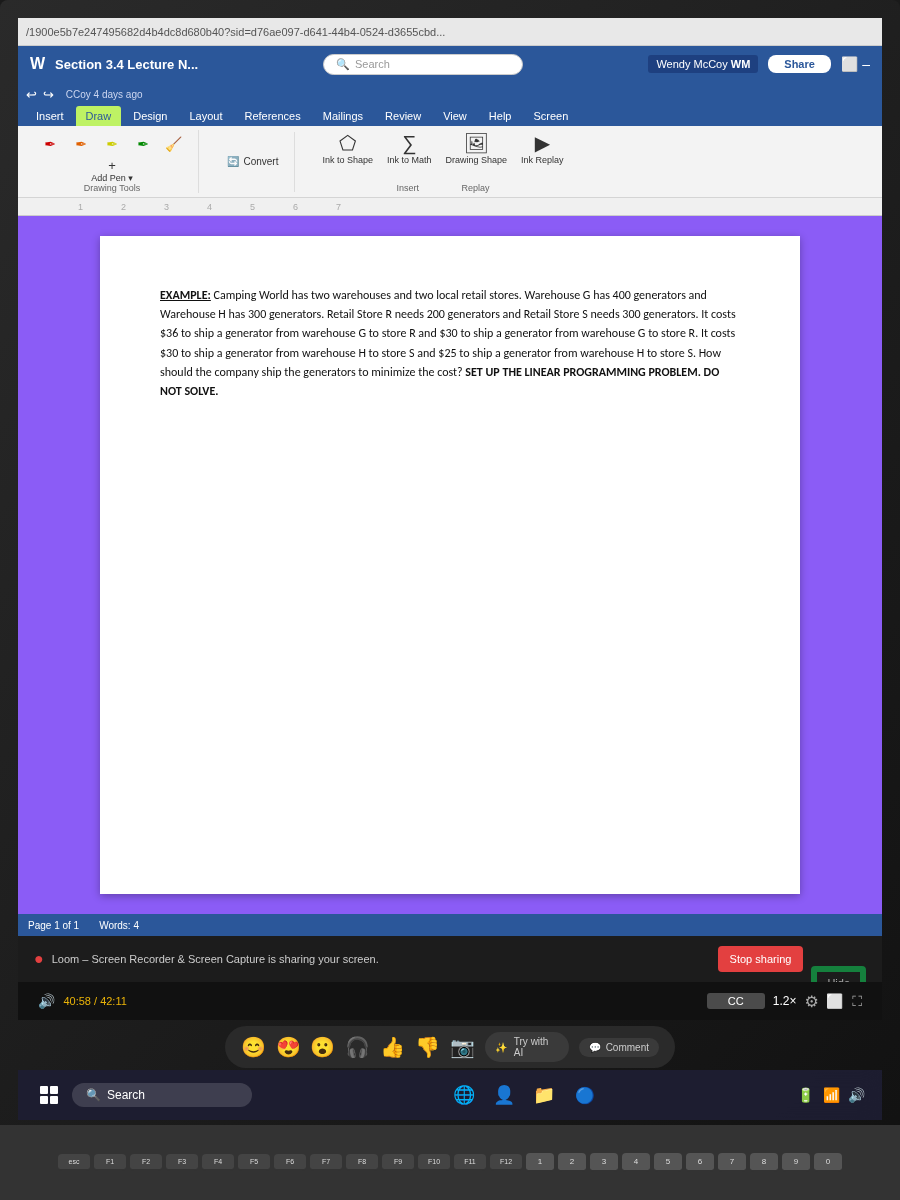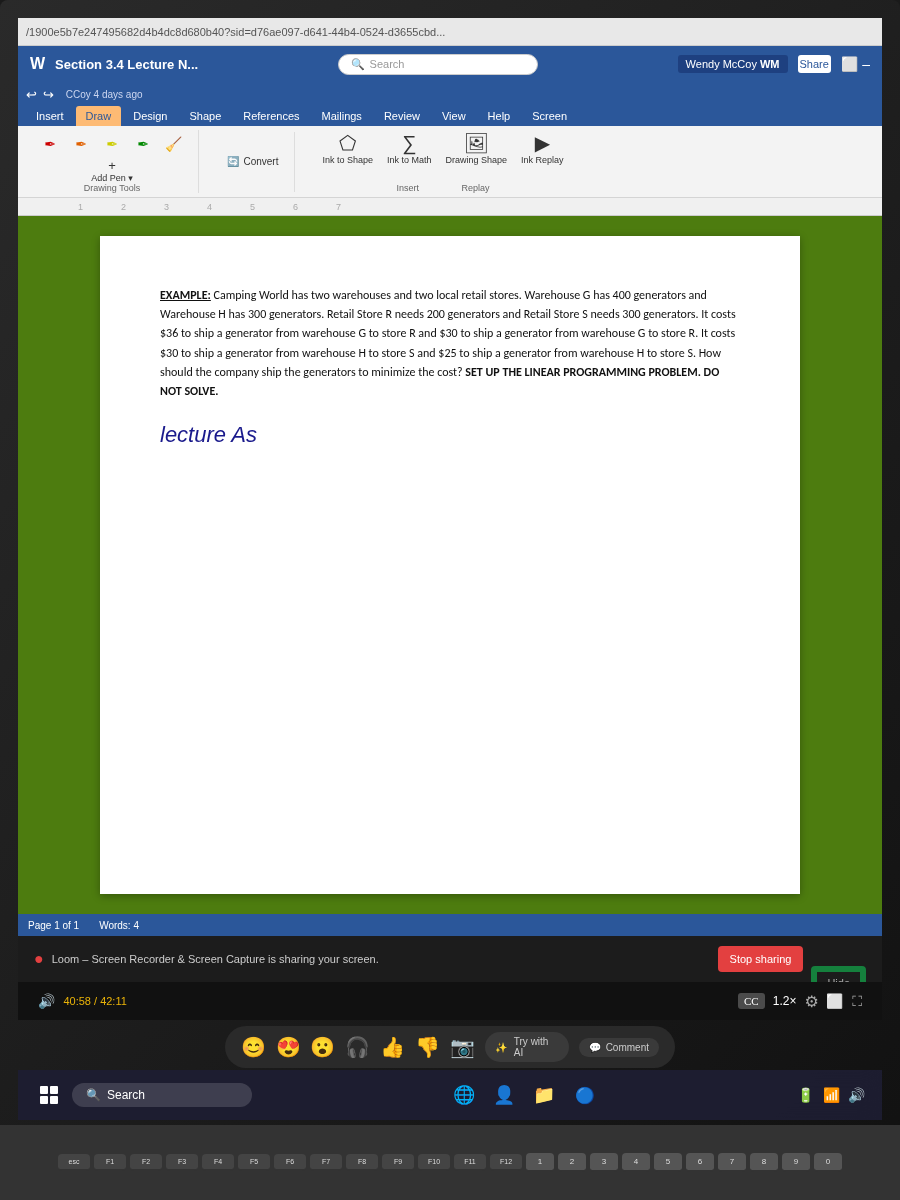--- a/index.html
+++ b/index.html
@@ -85,25 +85,25 @@
       background: #1e4080;
       padding: 3px 8px;
       border-radius: 3px;
       font-size: 11px;
     }
 
     .share-btn {
       background: white;
       color: #2b579a;
       border: none;
-      padding: 3px 2px;
-      border-radius: 3px;
-      font-size: 11px;
-      cursor: pointer;
-      font-weight: 400;
+      padding: 3px 16px;
+      border-radius: 8px;
+      font-size: 11px;
+      cursor: pointer;
+      font-weight: 700;
     }
 
     
     .quick-access {
       background: #2b579a;
       height: 24px;
       display: flex;
       align-items: center;
       padding: 0 8px;
       gap: 6px;
@@ -131,21 +131,21 @@
 
     .ribbon-tab {
       color: white;
       font-size: 11px;
       padding: 4px 10px;
       cursor: pointer;
       border-radius: 3px 3px 0 0;
     }
 
     .ribbon-tab.active {
-      background: #fdba74;
+      background: #bef264;
       color: #2b579a;
     }
 
     .ribbon-content {
       background: #f3f3f3;
       border-bottom: 1px solid #d4d4d4;
       padding: 4px 8px;
       display: flex;
       align-items: center;
       gap: 12px;
@@ -220,21 +220,21 @@
       align-items: center;
       justify-content: center;
       cursor: pointer;
       border-radius: 3px;
       font-size: 14px;
     }
 
     
     .doc-body {
       flex: 1;
-      background: #4d7c0f;
+      background: #8b5cf6;
       overflow-y: auto;
       display: flex;
       justify-content: center;
       padding: 20px;
     }
 
     .doc-page {
       background: white;
       width: 700px;
       min-height: 500px;
@@ -402,25 +402,24 @@
     .taskbar-right {
       display: flex;
       align-items: center;
       gap: 8px;
       font-size: 11px;
       color: white;
     }
 
     .cc-badge {
       background: rgba(100,100,100,0.7);
-      padding: 2px 6px;
+      padding: 2px 21px;
       border-radius: 3px;
       font-size: 11px;
       color: white;
-      font-family: Liberation Serif, serif;
     }
 
     
     .loom-emoji-bar {
       position: absolute;
       bottom: 132px;
       left: 50%;
       transform: translateX(-50%);
       background: #2a2a2a;
       border-radius: 30px;
@@ -556,21 +555,21 @@
       <div class="quick-access">
         <span class="qa-icon">↩</span>
         <span class="qa-icon">↪</span>
         <span class="doc-subtitle">CCoy  4 days ago</span>
       </div>
 
       <div class="ribbon-tabs">
         <div class="ribbon-tab">Insert</div>
         <div class="ribbon-tab active">Draw</div>
         <div class="ribbon-tab">Design</div>
-        <div class="ribbon-tab">Shape</div>
+        <div class="ribbon-tab">Layout</div>
         <div class="ribbon-tab">References</div>
         <div class="ribbon-tab">Mailings</div>
         <div class="ribbon-tab">Review</div>
         <div class="ribbon-tab">View</div>
         <div class="ribbon-tab">Help</div>
         <div class="ribbon-tab">Screen</div>
       </div>
 
       <div class="ribbon-content">
 
@@ -636,21 +635,20 @@
           <span>7</span>
         </div>
       </div>
 
       <div class="doc-body">
         <div class="doc-page">
           <div class="doc-text">
             <p><span class="underline bold">EXAMPLE:</span>
               <span> Camping World has two warehouses and two local retail stores.  Warehouse G has 400 generators and Warehouse H has 300 generators.  Retail Store R needs 200 generators and Retail Store S needs 300 generators.  It costs $36 to ship a generator from warehouse G to store R and $30 to ship a generator from warehouse G to store R.  It costs $30 to ship a generator from warehouse H to store S and $25 to ship a generator from warehouse H to store S.  How should the company ship the generators to minimize the cost?  <span class="bold">SET UP THE LINEAR PROGRAMMING PROBLEM.  DO NOT SOLVE.</span></span>
             </p>
-            <p class="handwriting">lecture As</p>
           </div>
         </div>
       </div>
 
       <div class="status-bar">
         <span>Page 1 of 1</span>
         <span>Words: 4</span>
       </div>
 
       <div class="loom-bar">

